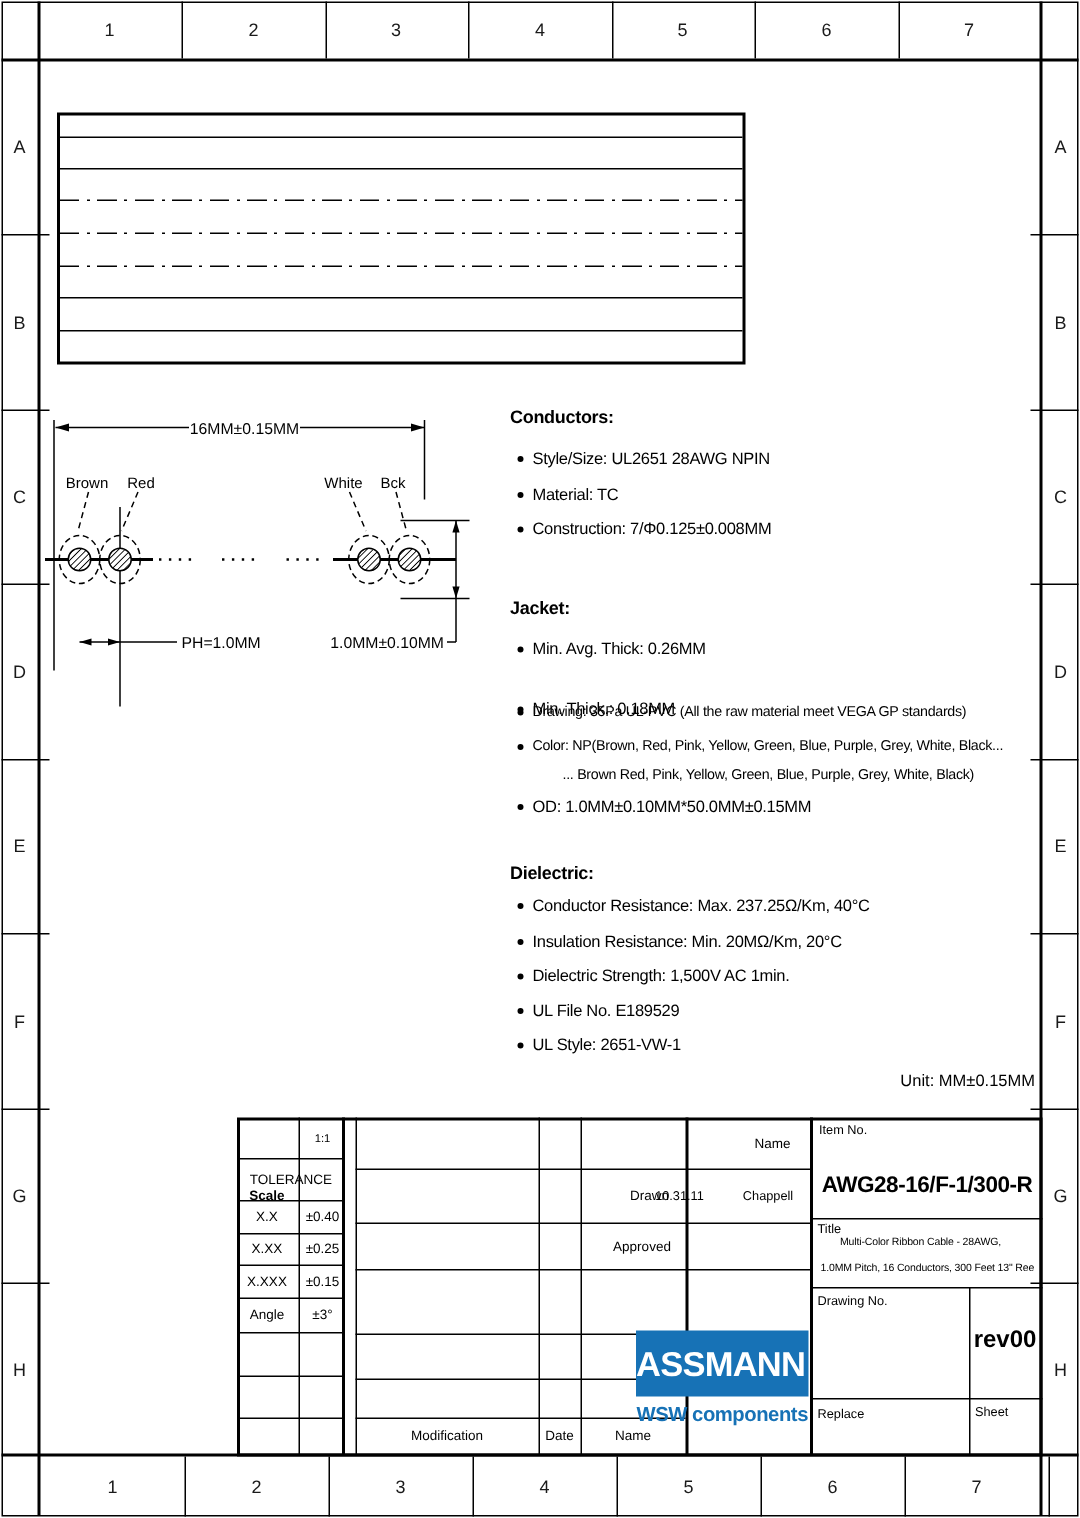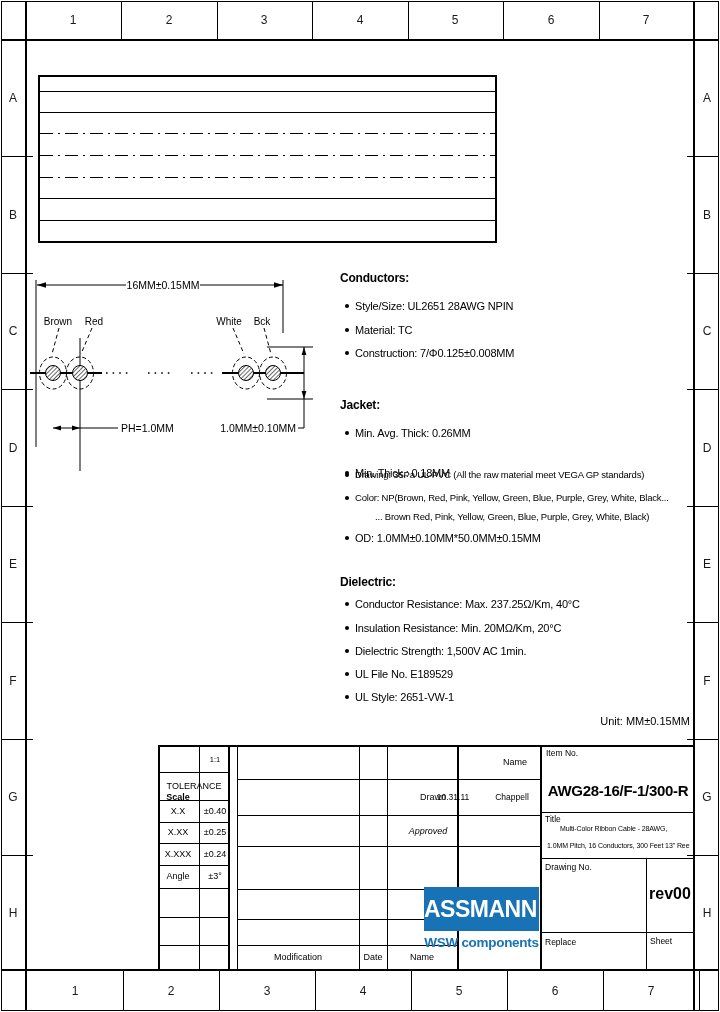--- a/index.html
+++ b/index.html
@@ -228,33 +228,33 @@
   <div class="hl" style="left:540px;top:932px;width:155px;"></div>
 
   <div class="tb-ctr" style="left:178px;top:797px;font-weight:bold;">Scale</div>
   <div class="tb-ctr" style="left:215px;top:759px;font-size:7.5px;">1:1</div>
   <div class="tb-ctr" style="left:194px;top:786px;">TOLERANCE</div>
   <div class="tb-ctr" style="left:178px;top:811px;">X.X</div>
   <div class="tb-ctr" style="left:215px;top:811px;">±0.40</div>
   <div class="tb-ctr" style="left:178px;top:832px;">X.XX</div>
   <div class="tb-ctr" style="left:215px;top:832px;">±0.25</div>
   <div class="tb-ctr" style="left:178px;top:854px;">X.XXX</div>
-  <div class="tb-ctr" style="left:215px;top:854px;">±0.24</div>
+  <div class="tb-ctr" style="left:215px;top:854px;">±0.15</div>
   <div class="tb-ctr" style="left:178px;top:876px;">Angle</div>
   <div class="tb-ctr" style="left:215px;top:876px;">±3°</div>
 
   <div class="tb-ctr" style="left:298px;top:957px;">Modification</div>
   <div class="tb-ctr" style="left:373px;top:957px;">Date</div>
   <div class="tb-ctr" style="left:422px;top:957px;">Name</div>
 
   <div class="tb-ctr" style="left:515px;top:762px;">Name</div>
   <div class="tb-ctr" style="left:433px;top:797px;">Drawn</div>
   <div class="tb-ctr" style="left:453px;top:797px;font-size:8.5px;">10.31.11</div>
   <div class="tb-ctr" style="left:512px;top:797px;font-size:8.5px;">Chappell</div>
-  <div class="tb-ctr" style="left:428px;top:831px;font-style:italic;">Approved</div>
+  <div class="tb-ctr" style="left:428px;top:831px;">Approved</div>
 
   <div class="tb-lbl" style="left:546px;top:748px;">Item No.</div>
   <div class="itemno" style="left:618px;top:790px;">AWG28-16/F-1/300-R</div>
   <div class="tb-lbl" style="left:545px;top:814px;">Title</div>
   <div class="title-small" style="left:560px;top:825px;">Multi-Color Ribbon Cable - 28AWG,</div>
   <div class="title-small" style="left:547px;top:842px;">1.0MM Pitch, 16 Conductors, 300 Feet 13" Ree</div>
   <div class="tb-lbl" style="left:545px;top:862px;">Drawing No.</div>
   <div class="rev" style="left:670px;top:894px;">rev00</div>
   <div class="tb-lbl" style="left:545px;top:937px;">Replace</div>
   <div class="tb-lbl" style="left:650px;top:936px;">Sheet</div>

